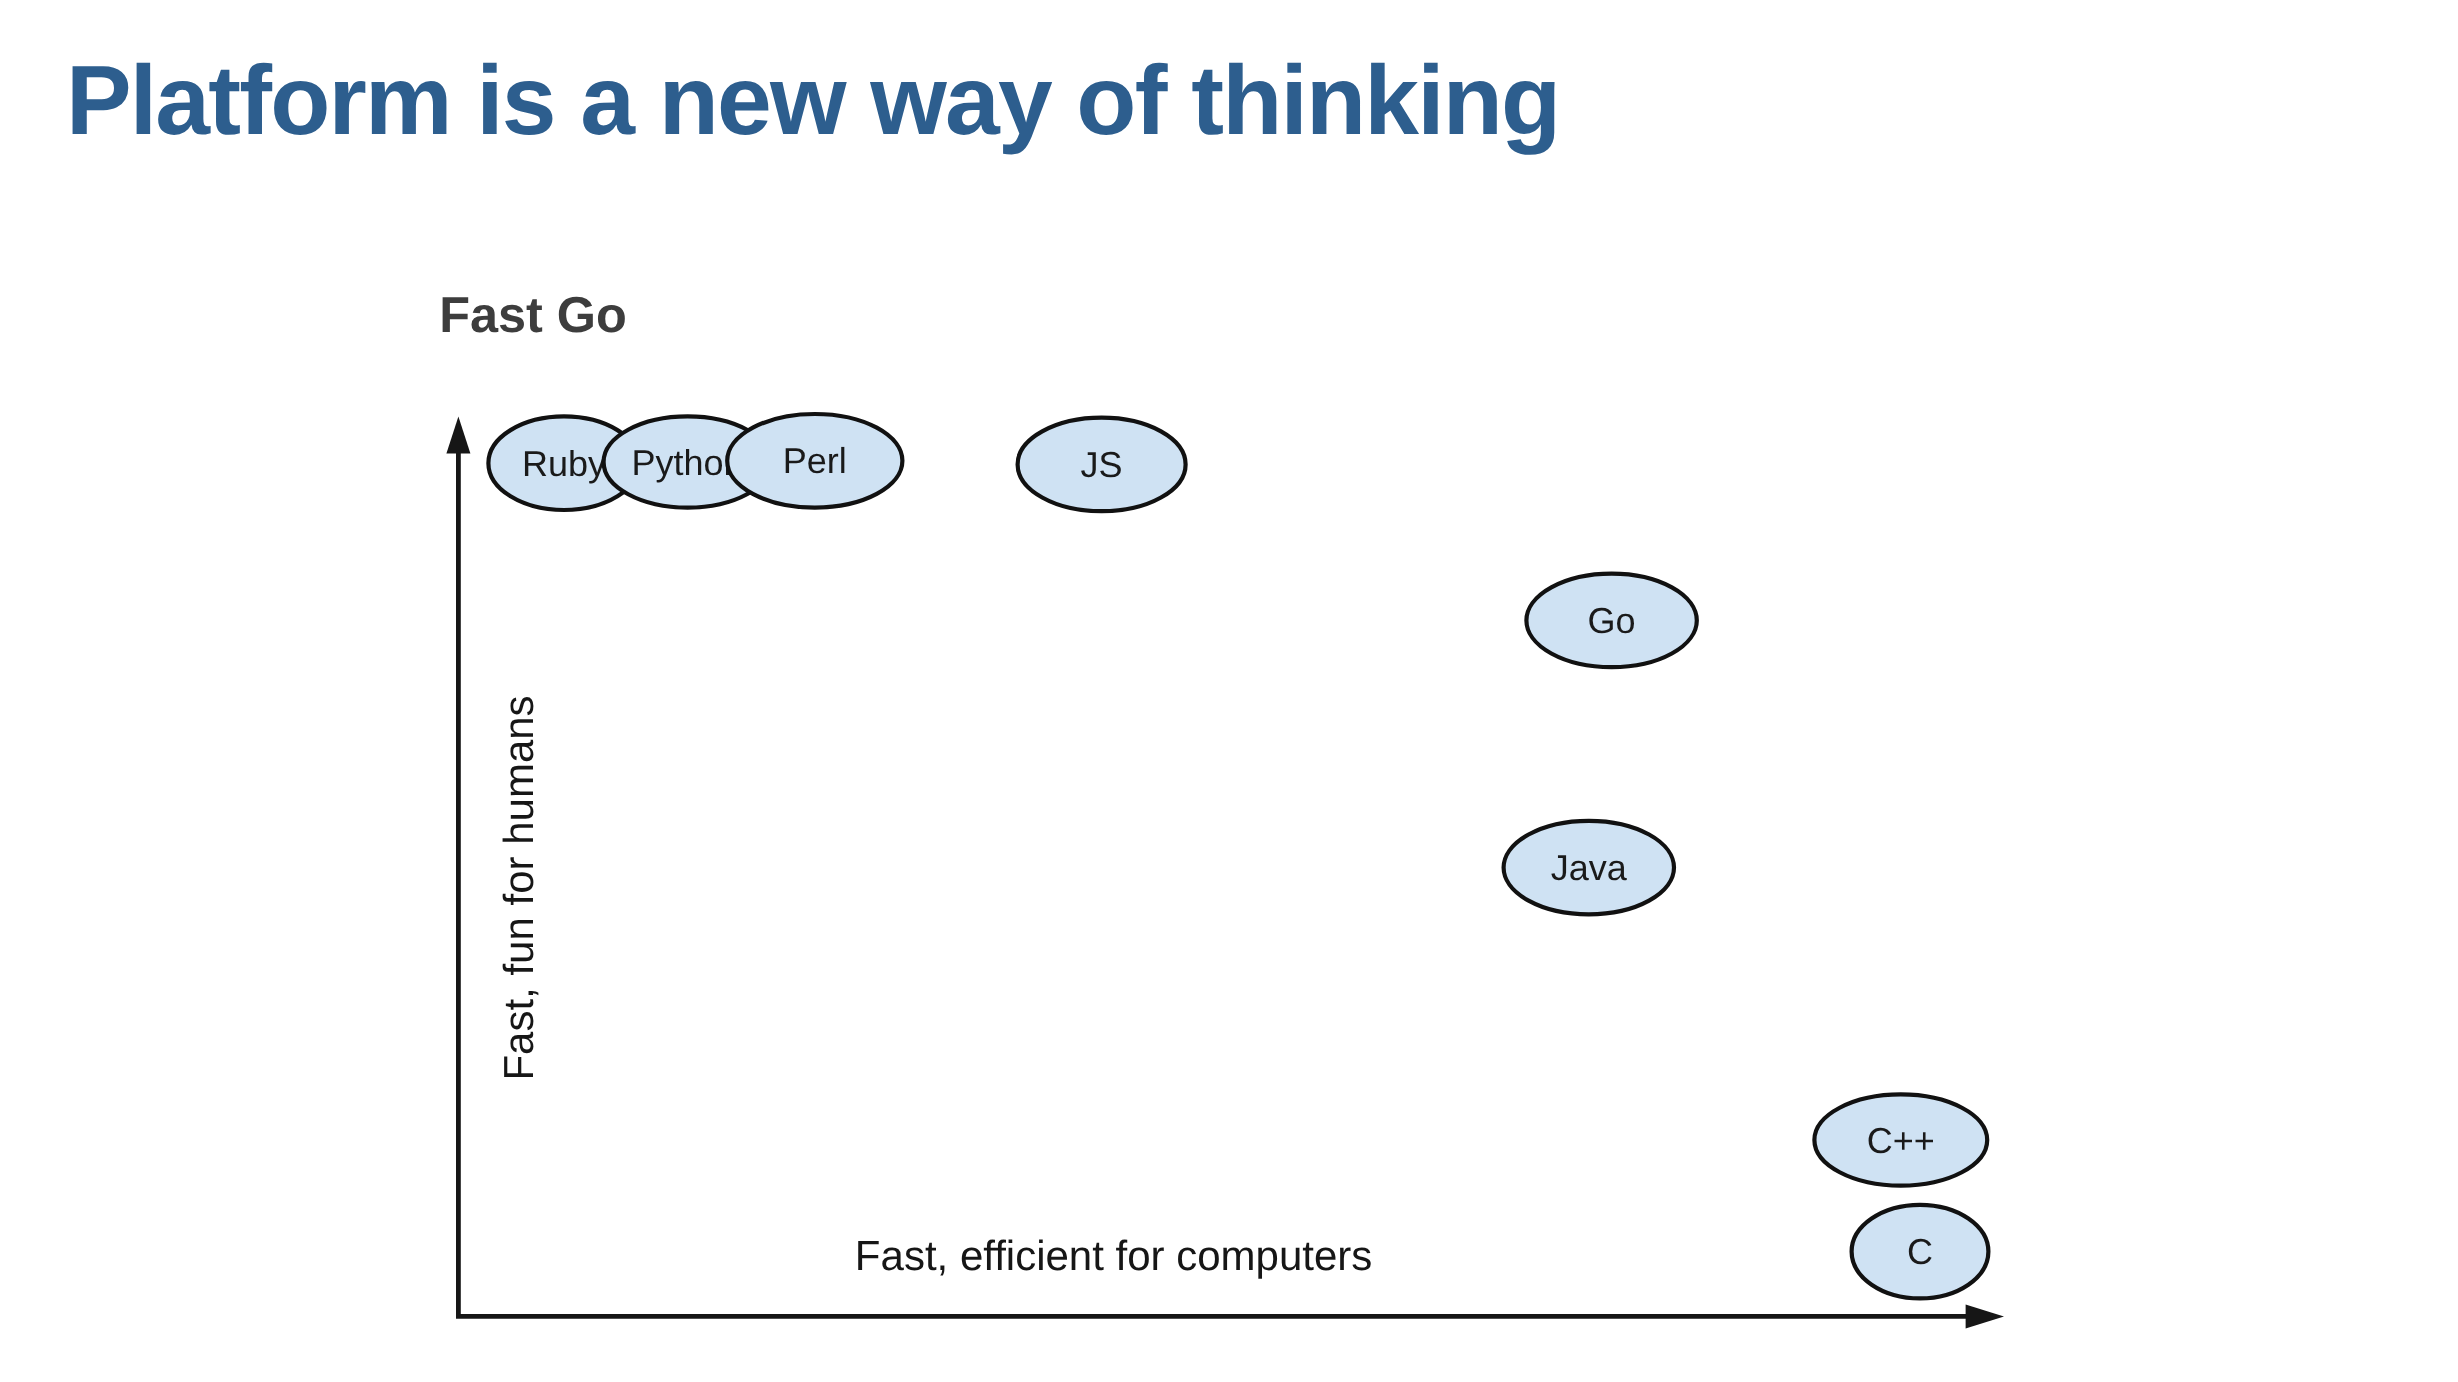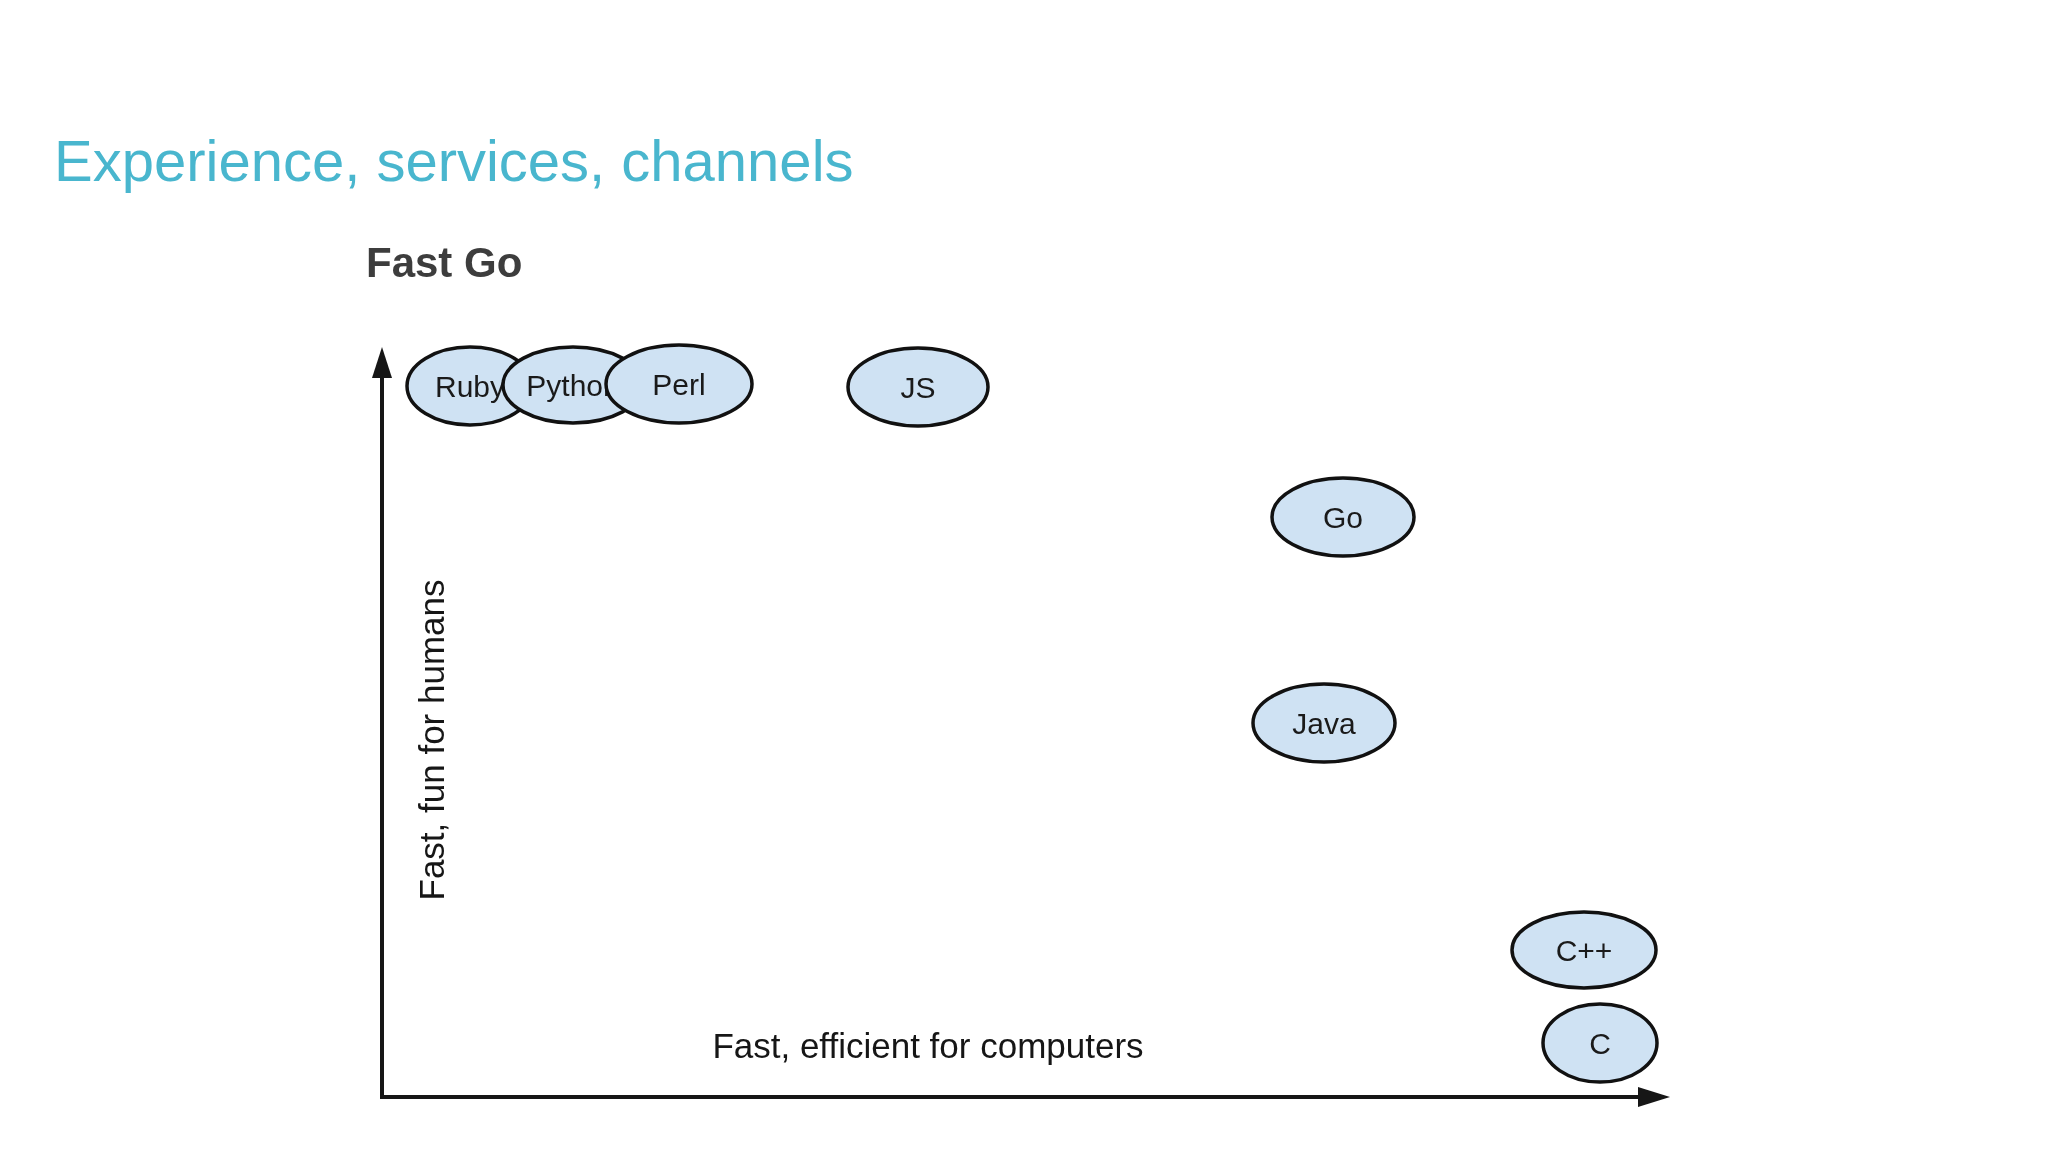--- a/index.html
+++ b/index.html
@@ -77,22 +77,22 @@
     font-size: 30px;
     fill: #1a1a1a;
     text-anchor: middle;
   }
 </style>
 </head>
 <body>
 
 <div class="slide">
 
+  <h1 class="slide-title" style="margin:0;">Platform is a new way of thinking</h1>
 
-  <h2 class="slide-subtitle" style="margin:0;">Experience, services, channels</h2>
 
   <div class="chart-heading">Fast Go</div>
 
   <svg class="chart" width="2048" height="1152" viewBox="0 0 2048 1152">
 
     <line class="axis-line" x1="382" y1="370" x2="382" y2="1097"></line>
     <polygon class="axis-arrow" points="382,347 372,378 392,378"></polygon>
 
     <line class="axis-line" x1="380" y1="1097" x2="1645" y2="1097"></line>
     <polygon class="axis-arrow" points="1670,1097 1638,1087 1638,1107"></polygon>

